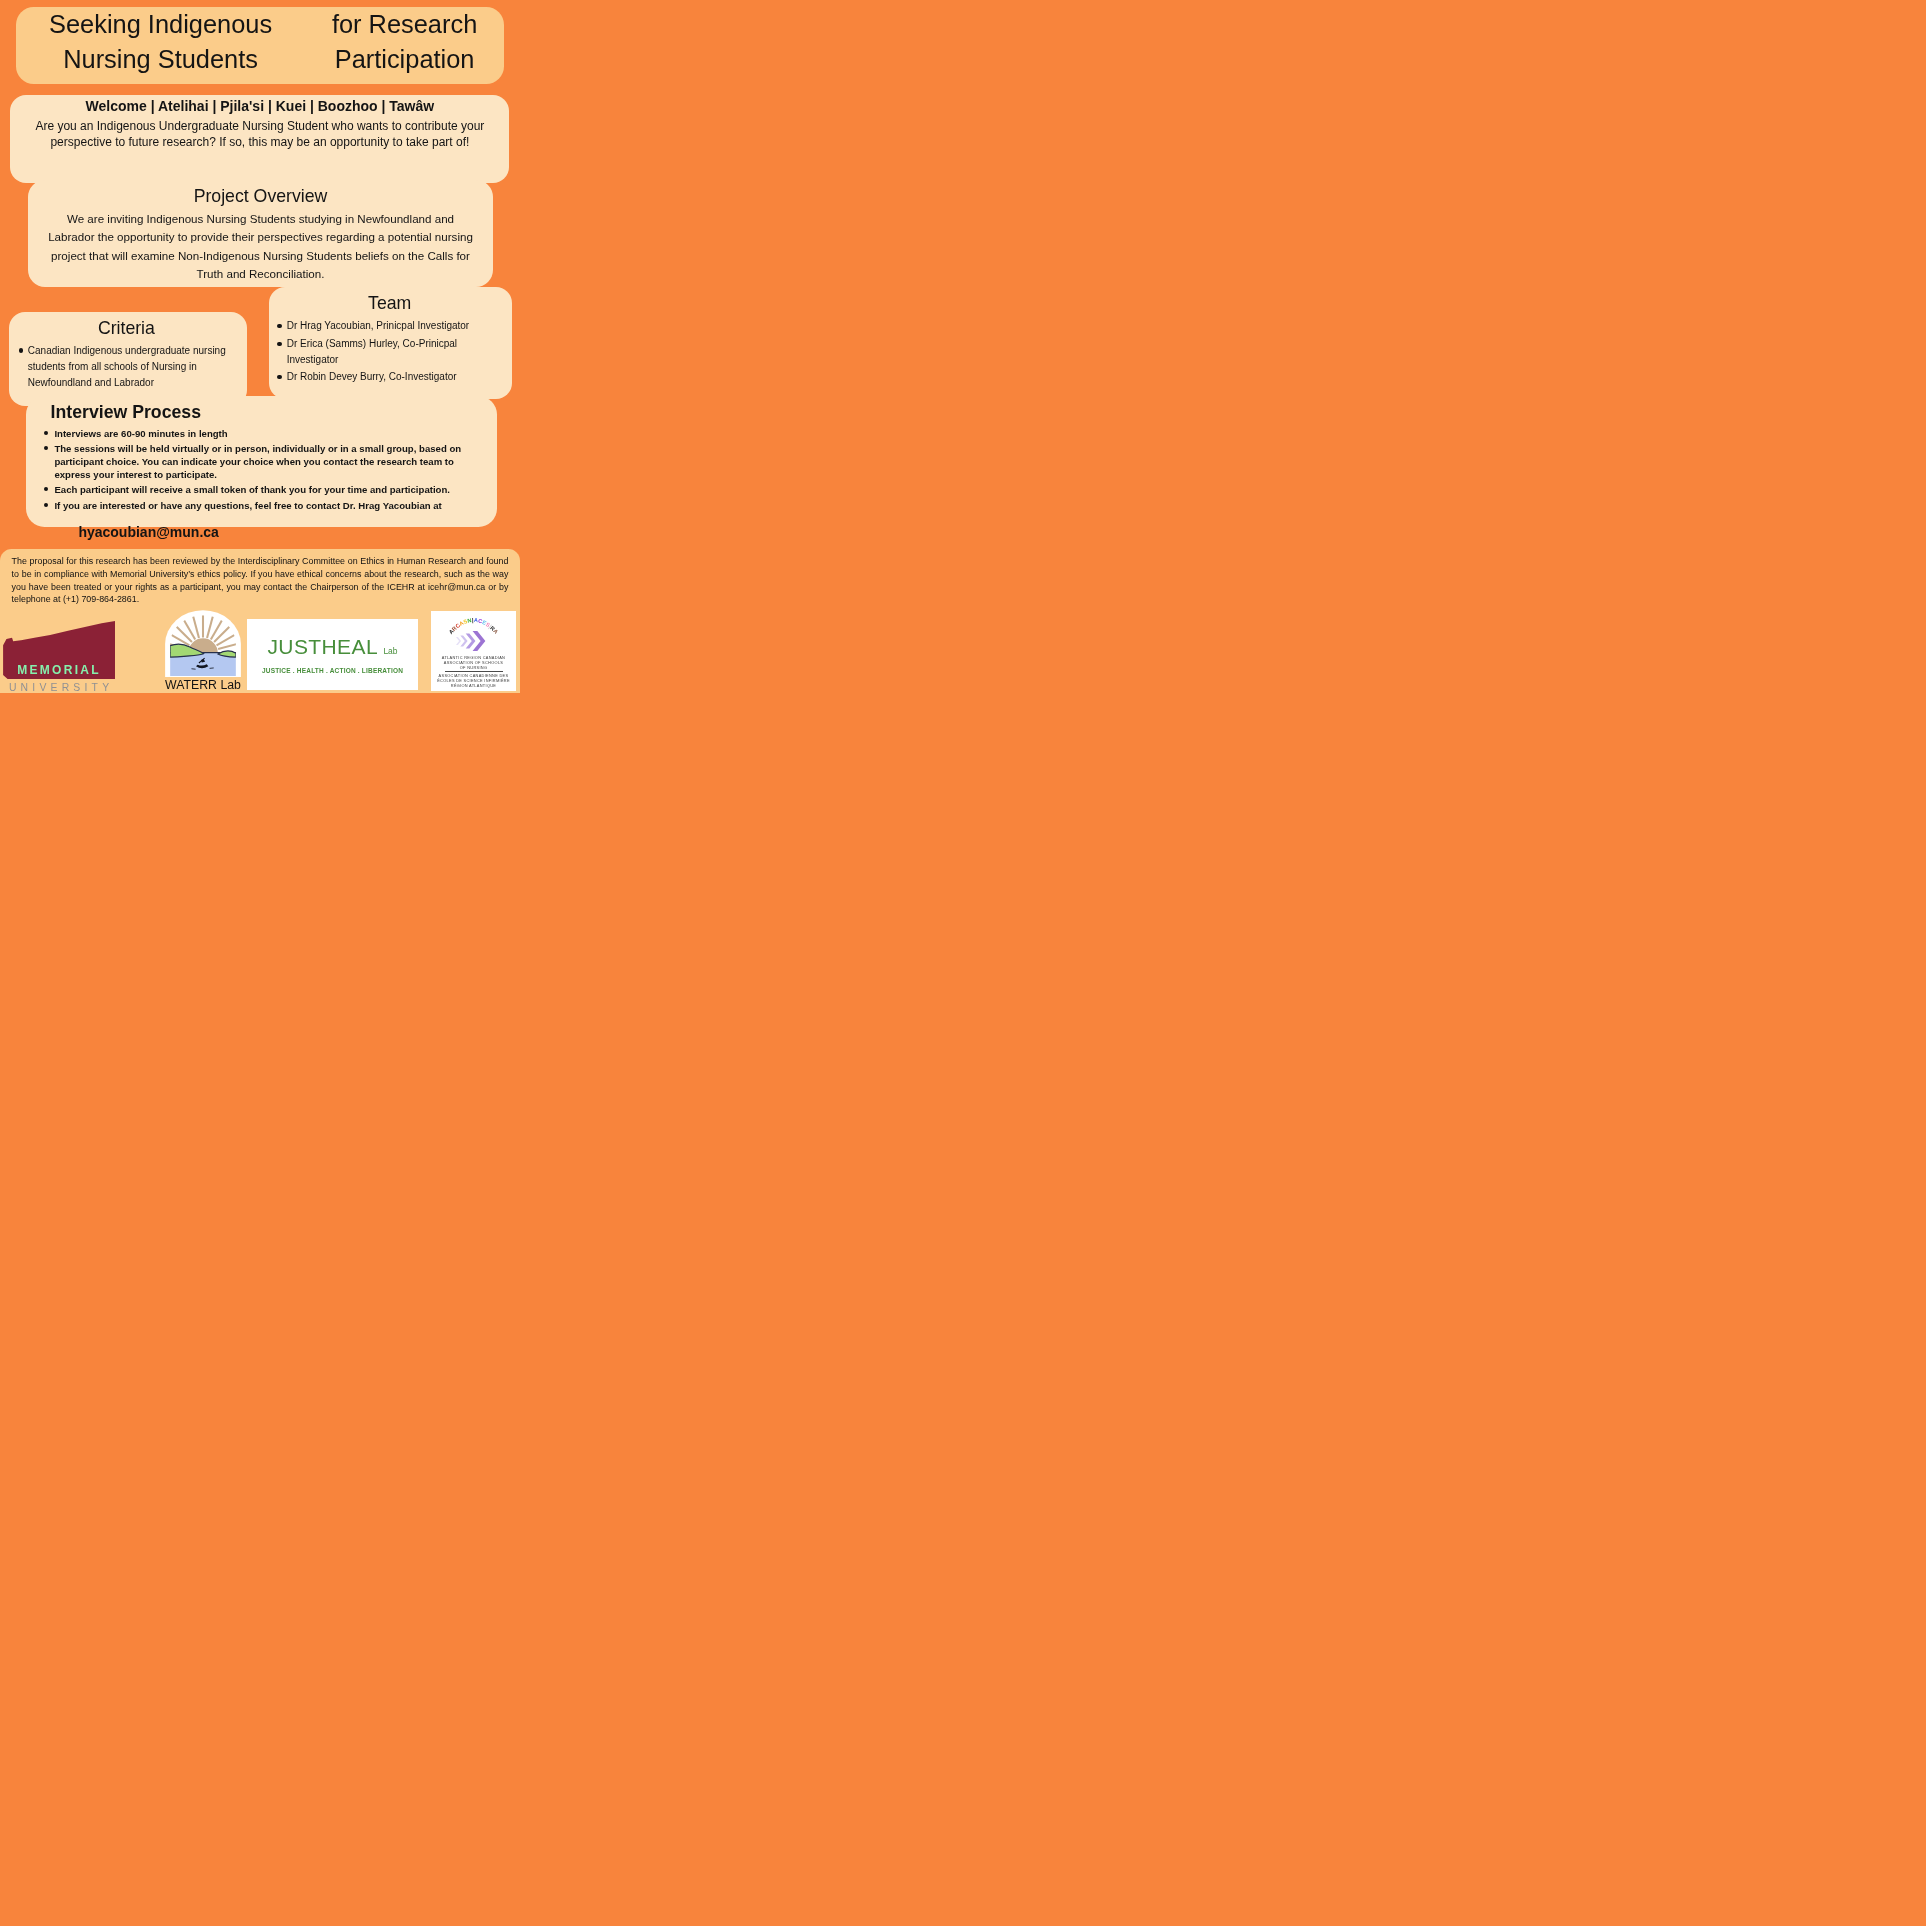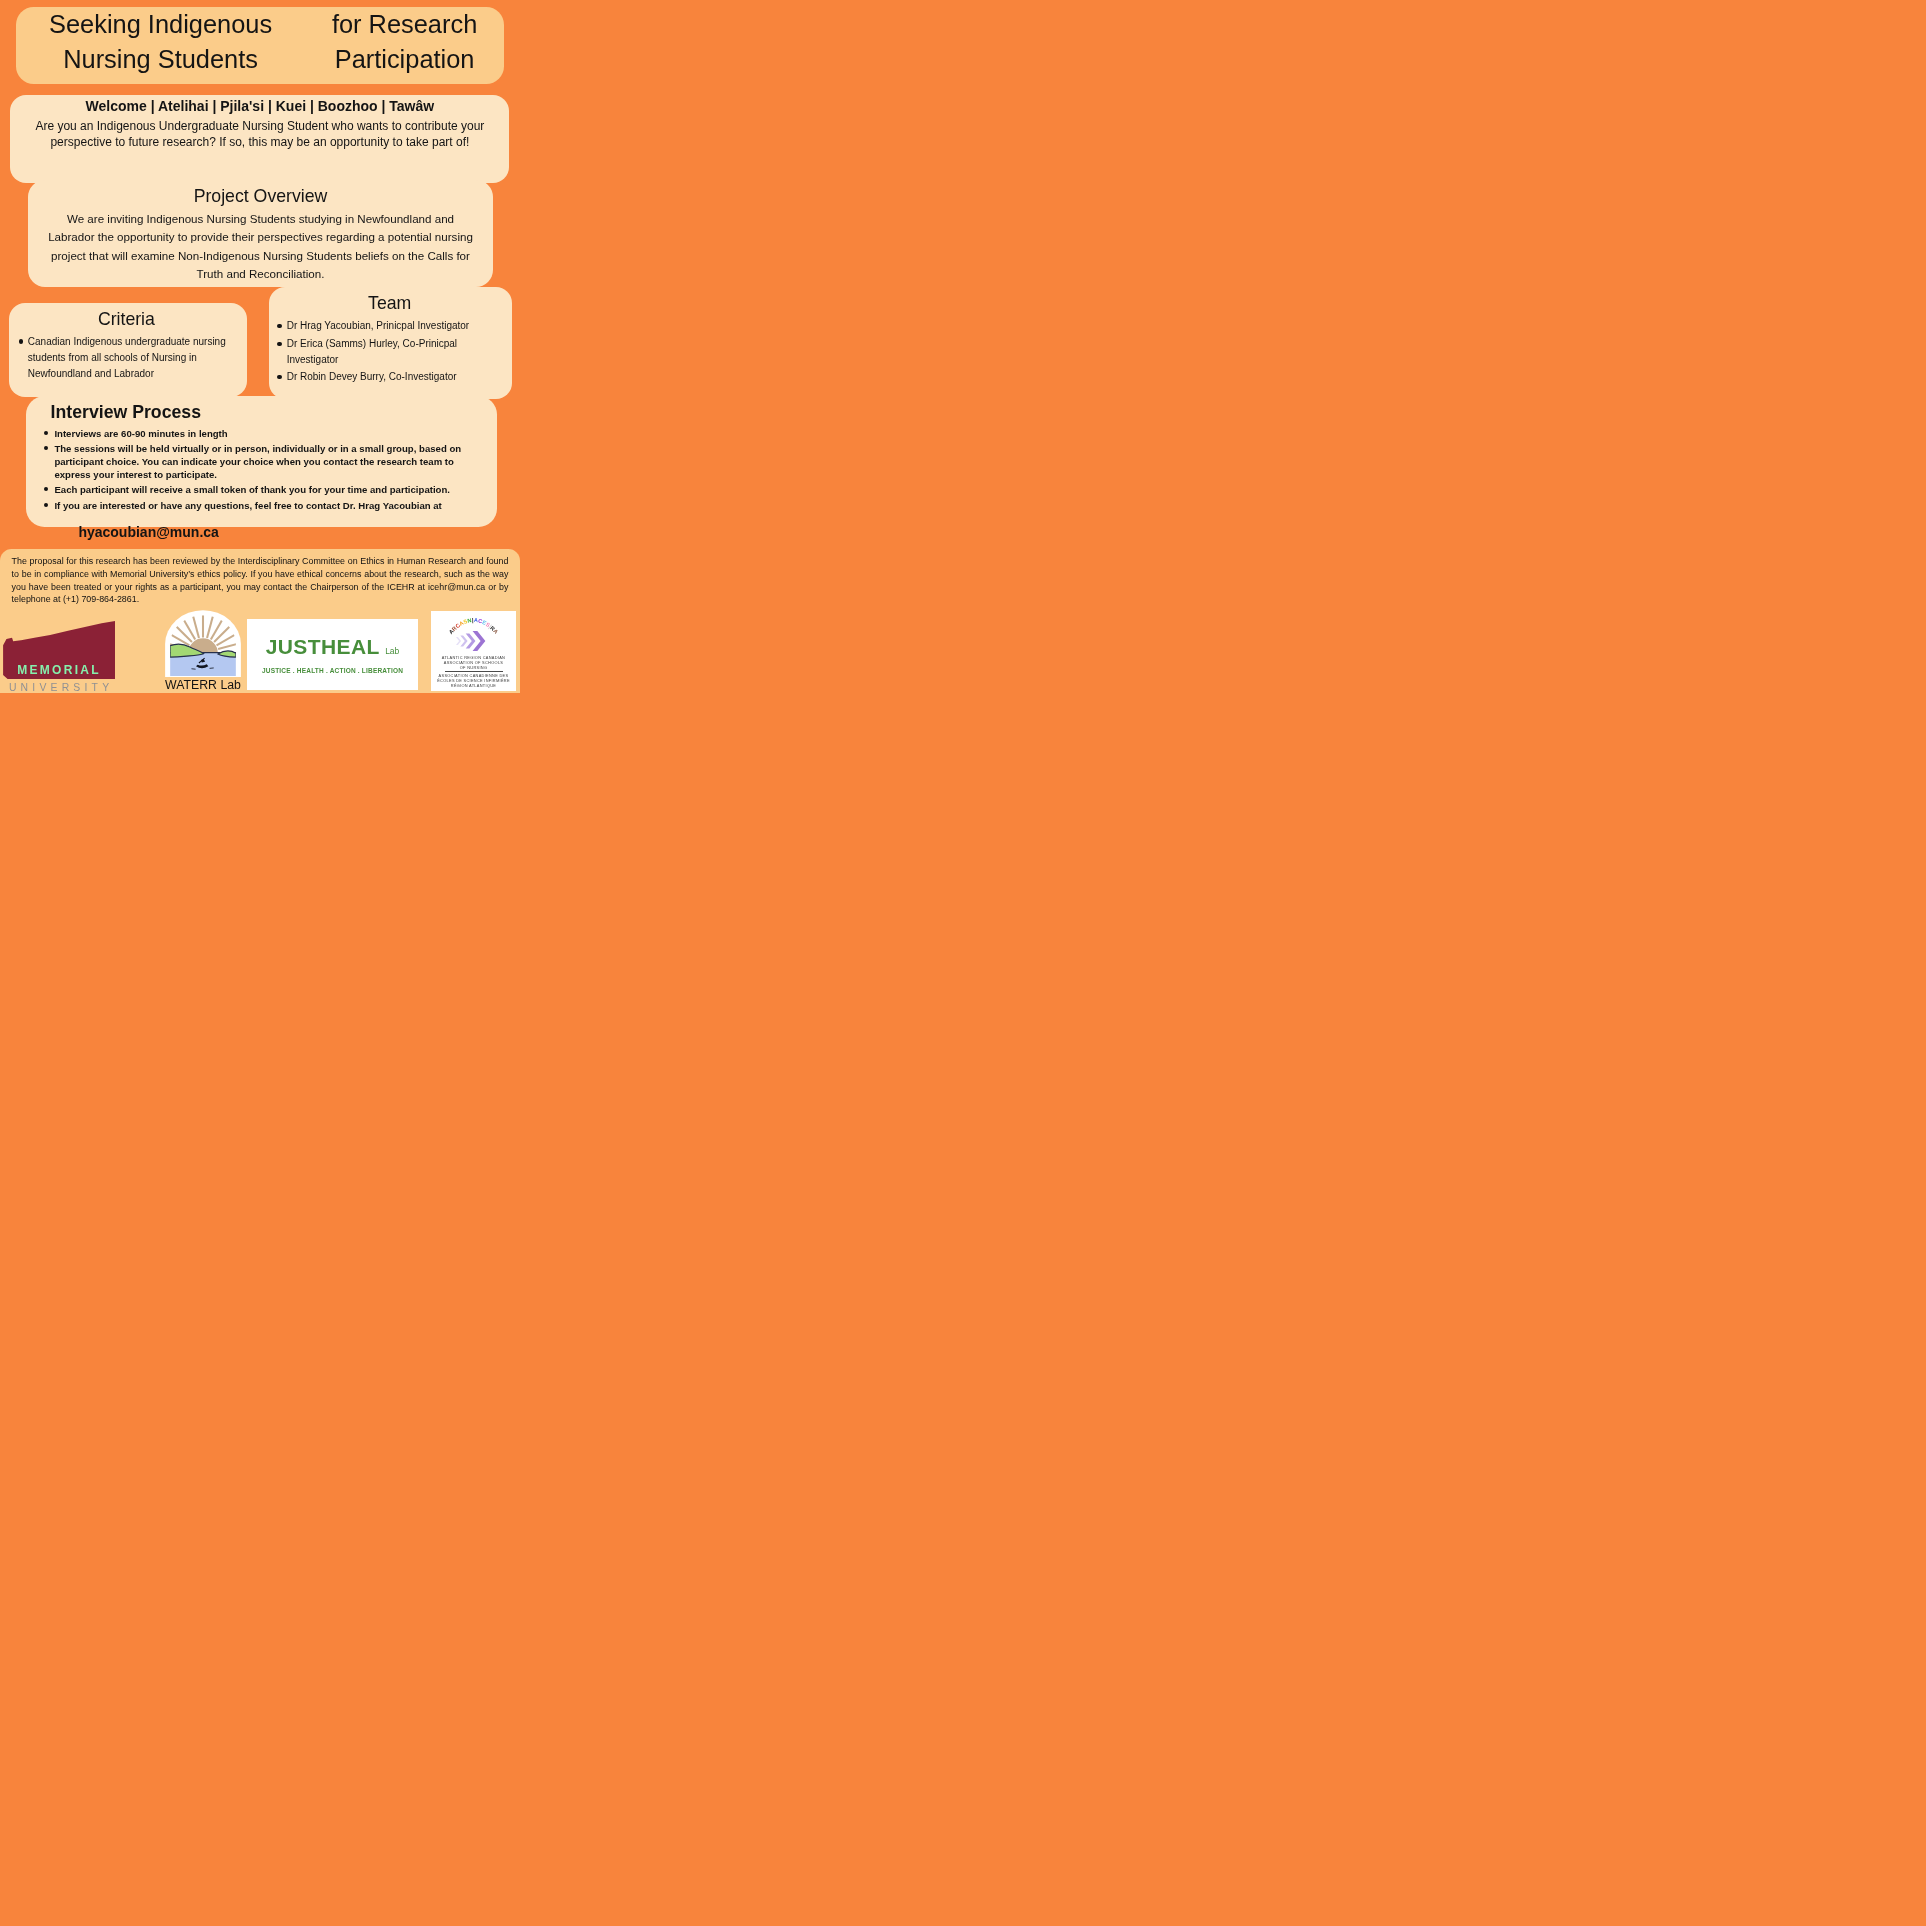--- a/index.html
+++ b/index.html
@@ -24,21 +24,21 @@
   .greeting{font-weight:bold;font-size:14px;line-height:17.7px;}
   .welcome-body{font-size:12px;line-height:16px;margin-top:2.3px;}
   
   #overview-card{
     left:28px;top:180px;width:465px;height:107px;border-radius:17px;
     padding:5.4px 15.4px;text-align:center;
   }
   .sec-heading{font-size:17.7px;line-height:23px;}
   .overview-body{font-size:11.6px;line-height:18.5px;margin-top:1.5px;}
   
-  #criteria-card{left:8.5px;top:303px;width:238px;height:94px;border-radius:16px;padding:4.6px 9.2px 0 7px;}
+  #criteria-card{left:8.5px;top:312px;width:238px;height:94px;border-radius:16px;padding:4.6px 9.2px 0 7px;}
   #criteria-card .sec-heading{text-align:center;}
   #team-card{left:269px;top:287px;width:243px;height:112px;border-radius:16px;padding:5.4px 7px 0 5.4px;}
   #team-card .sec-heading{text-align:center;}
   ul.bullets{list-style:none;margin:3.1px 0 0 0;padding:0;}
   ul.bullets li{position:relative;padding-left:12.3px;margin-top:1.5px;font-size:10px;line-height:16px;}
   ul.bullets li::before{
     content:"";position:absolute;left:3.1px;top:5.8px;width:4.2px;height:4.2px;border-radius:50%;background:#141414;
   }
   
   #interview-card{left:26px;top:396px;width:471px;height:131px;border-radius:18.5px;padding:4.6px 14px 0 15.4px;font-weight:bold;}
@@ -70,21 +70,21 @@
     margin-top:2.7px;text-align:center;color:#8F9093;font-size:10.4px;letter-spacing:4.2px;
   }
   #logo-waterr{left:161px;top:58px;width:84px;text-align:center;}
   #logo-waterr svg{display:block;margin:0 auto;}
   .waterr-label{font-size:12.3px;line-height:14px;margin-top:0.8px;color:#131313;}
   #logo-justheal{
     left:247px;top:70px;width:171px;height:71px;background:#FFFFFF;
     display:flex;flex-direction:column;justify-content:center;align-items:center;
   }
   .jh-row{display:flex;align-items:baseline;}
-  .jh-name{font-weight:bold;font-size:21px;letter-spacing:0.4px;color:#478E3B;}
+  .jh-name{font-weight:normal;font-size:21px;letter-spacing:0.4px;color:#478E3B;}
   .jh-suffix{font-size:8.5px;color:#478E3B;margin-left:5.4px;}
   .jh-tagline{font-weight:bold;font-size:6.5px;letter-spacing:0.2px;color:#478E3B;margin-top:7.7px;}
   #logo-arcasn{
     left:431px;top:62px;width:85px;height:80px;background:#FFFFFF;
     padding-top:1.5px;box-sizing:border-box;text-align:center;
   }
   #logo-arcasn svg{display:block;margin:0 auto;}
   .arc-caption{font-size:3.9px;line-height:5px;letter-spacing:0.3px;color:#3A3A3A;}
   .arc-divider{width:58px;height:0.4px;background:#4A4A4A;margin:1.5px auto;}
 </style>

